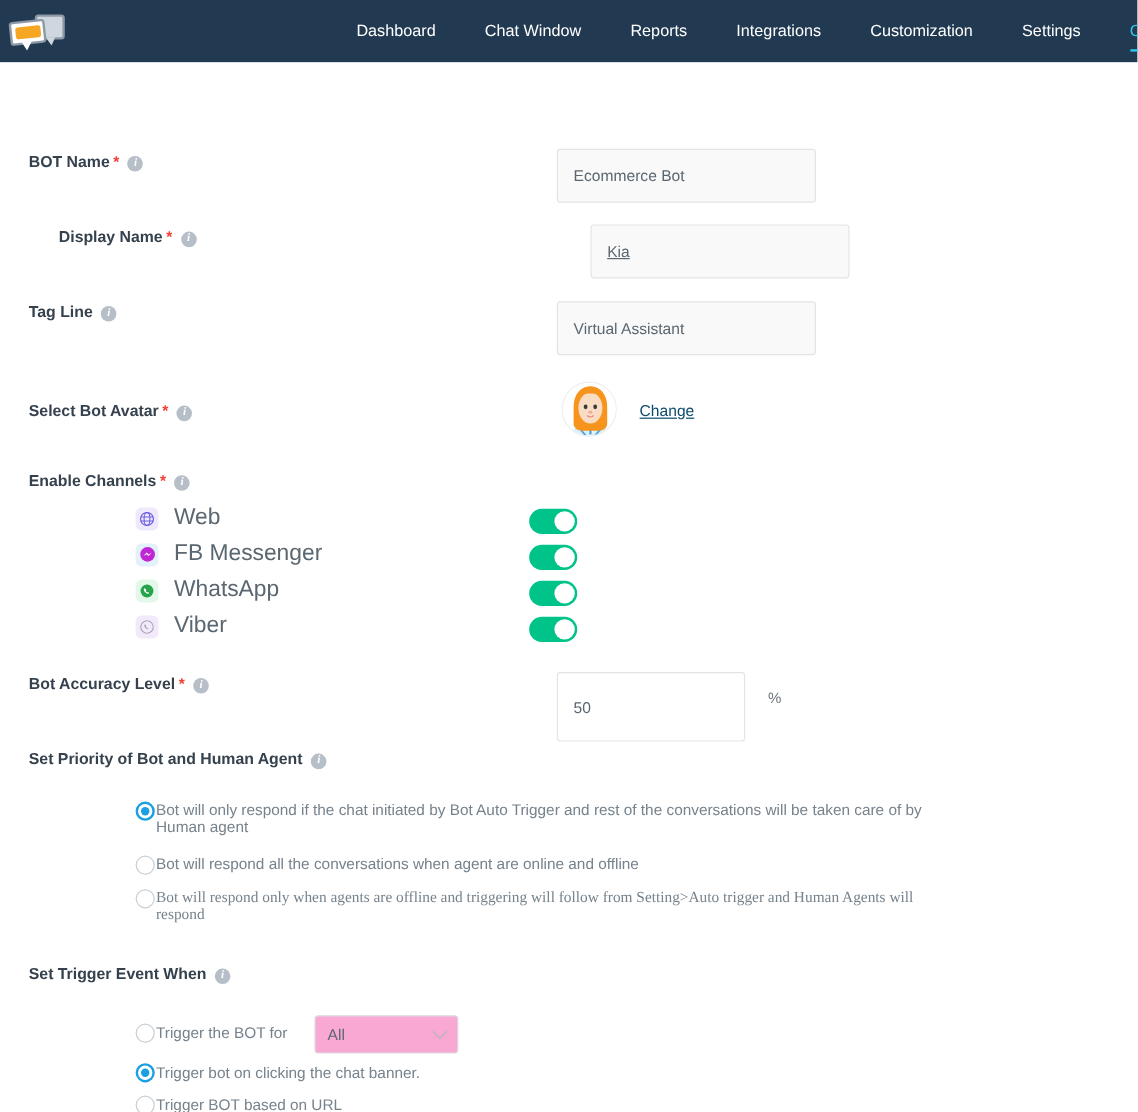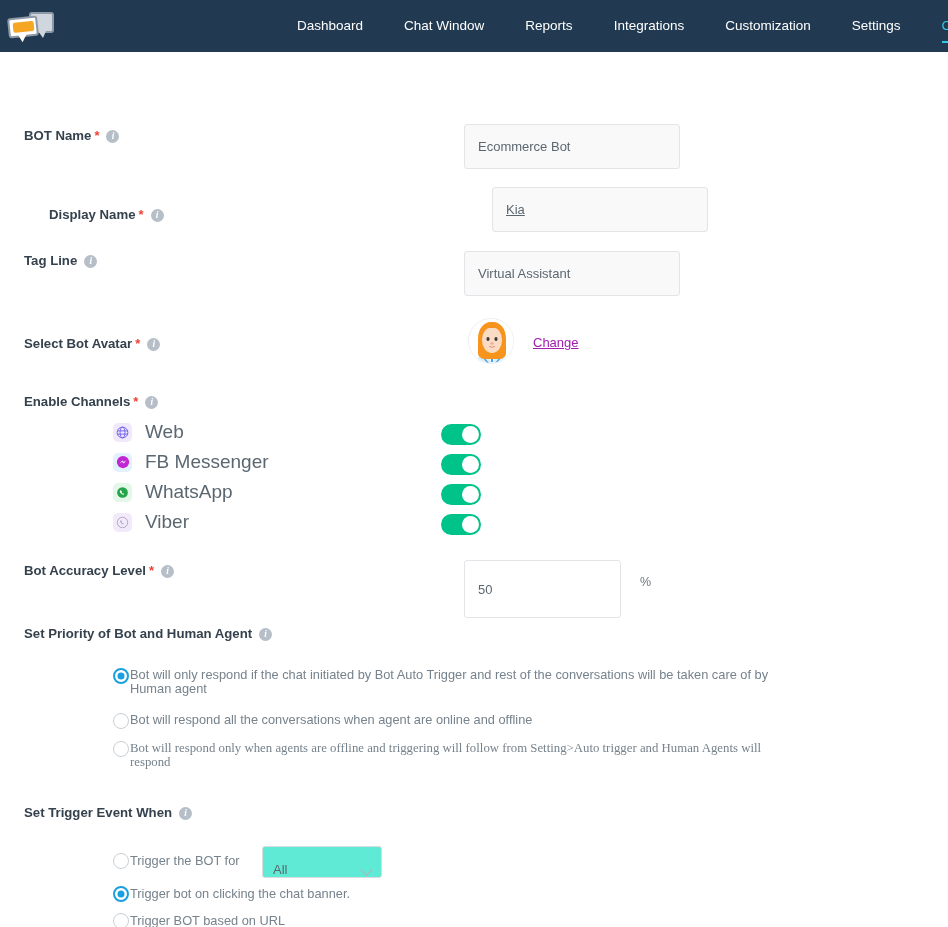--- a/index.html
+++ b/index.html
@@ -219,39 +219,39 @@
     background: #1a9fe0;
   }
   .radio-text {
     color: #76828c;
     font-size: 12.8px;
     line-height: 14px;
     margin-left: 1px;
   }
 
   .link-change {
-    color: #a21caf;
+    color: #0c4a6e;
     font-size: 13px;
     text-decoration: underline;
     cursor: pointer;
   }
 
   .pct {
     color: #6b767f;
     font-size: 12.5px;
   }
 
   
   .dropdown {
     width: 120px; height: 32px;
     border: 1px solid #dadde0;
     border-radius: 3px;
-    background: #5eead4;
+    background: #f9a8d4;
     display: flex;
-    align-items: flex-end;
+    align-items: center;
     justify-content: space-between;
     padding: 0 10px;
     color: #5b6770;
     font-size: 13px;
     cursor: pointer;
   }
   .chev {
     width: 9px; height: 9px;
     border-right: 1.4px solid #b0b6bb;
     border-bottom: 1.4px solid #b0b6bb;
@@ -308,21 +308,21 @@
 <div class="body">
 
   <div class="row">
     <div style="position:absolute;left:24px;top:74px;">
       <span class="label">BOT Name</span><span class="req">*</span><span class="info-icon">i</span>
     </div>
     <div class="field" style="position:absolute;left:464px;top:72px;width:216px;height:45px;" placeholder="Ecommerce Bot">Ecommerce Bot</div>
   </div>
 
   <div class="row">
-    <div style="position:absolute;left:24px;top:153px;padding-left:25px;">
+    <div style="position:absolute;left:24px;top:137px;padding-left:25px;">
       <span class="label">Display Name</span><span class="req">*</span><span class="info-icon">i</span>
     </div>
     <div class="field" style="position:absolute;left:492px;top:135px;width:216px;height:45px;text-decoration:underline;" placeholder="Kia">Kia</div>
   </div>
 
   <div class="row">
     <div style="position:absolute;left:24px;top:199px;">
       <span class="label">Tag Line</span><span class="info-icon">i</span>
     </div>
     <div class="field" style="position:absolute;left:464px;top:199px;width:216px;height:45px;" placeholder="Virtual Assistant">Virtual Assistant</div>

